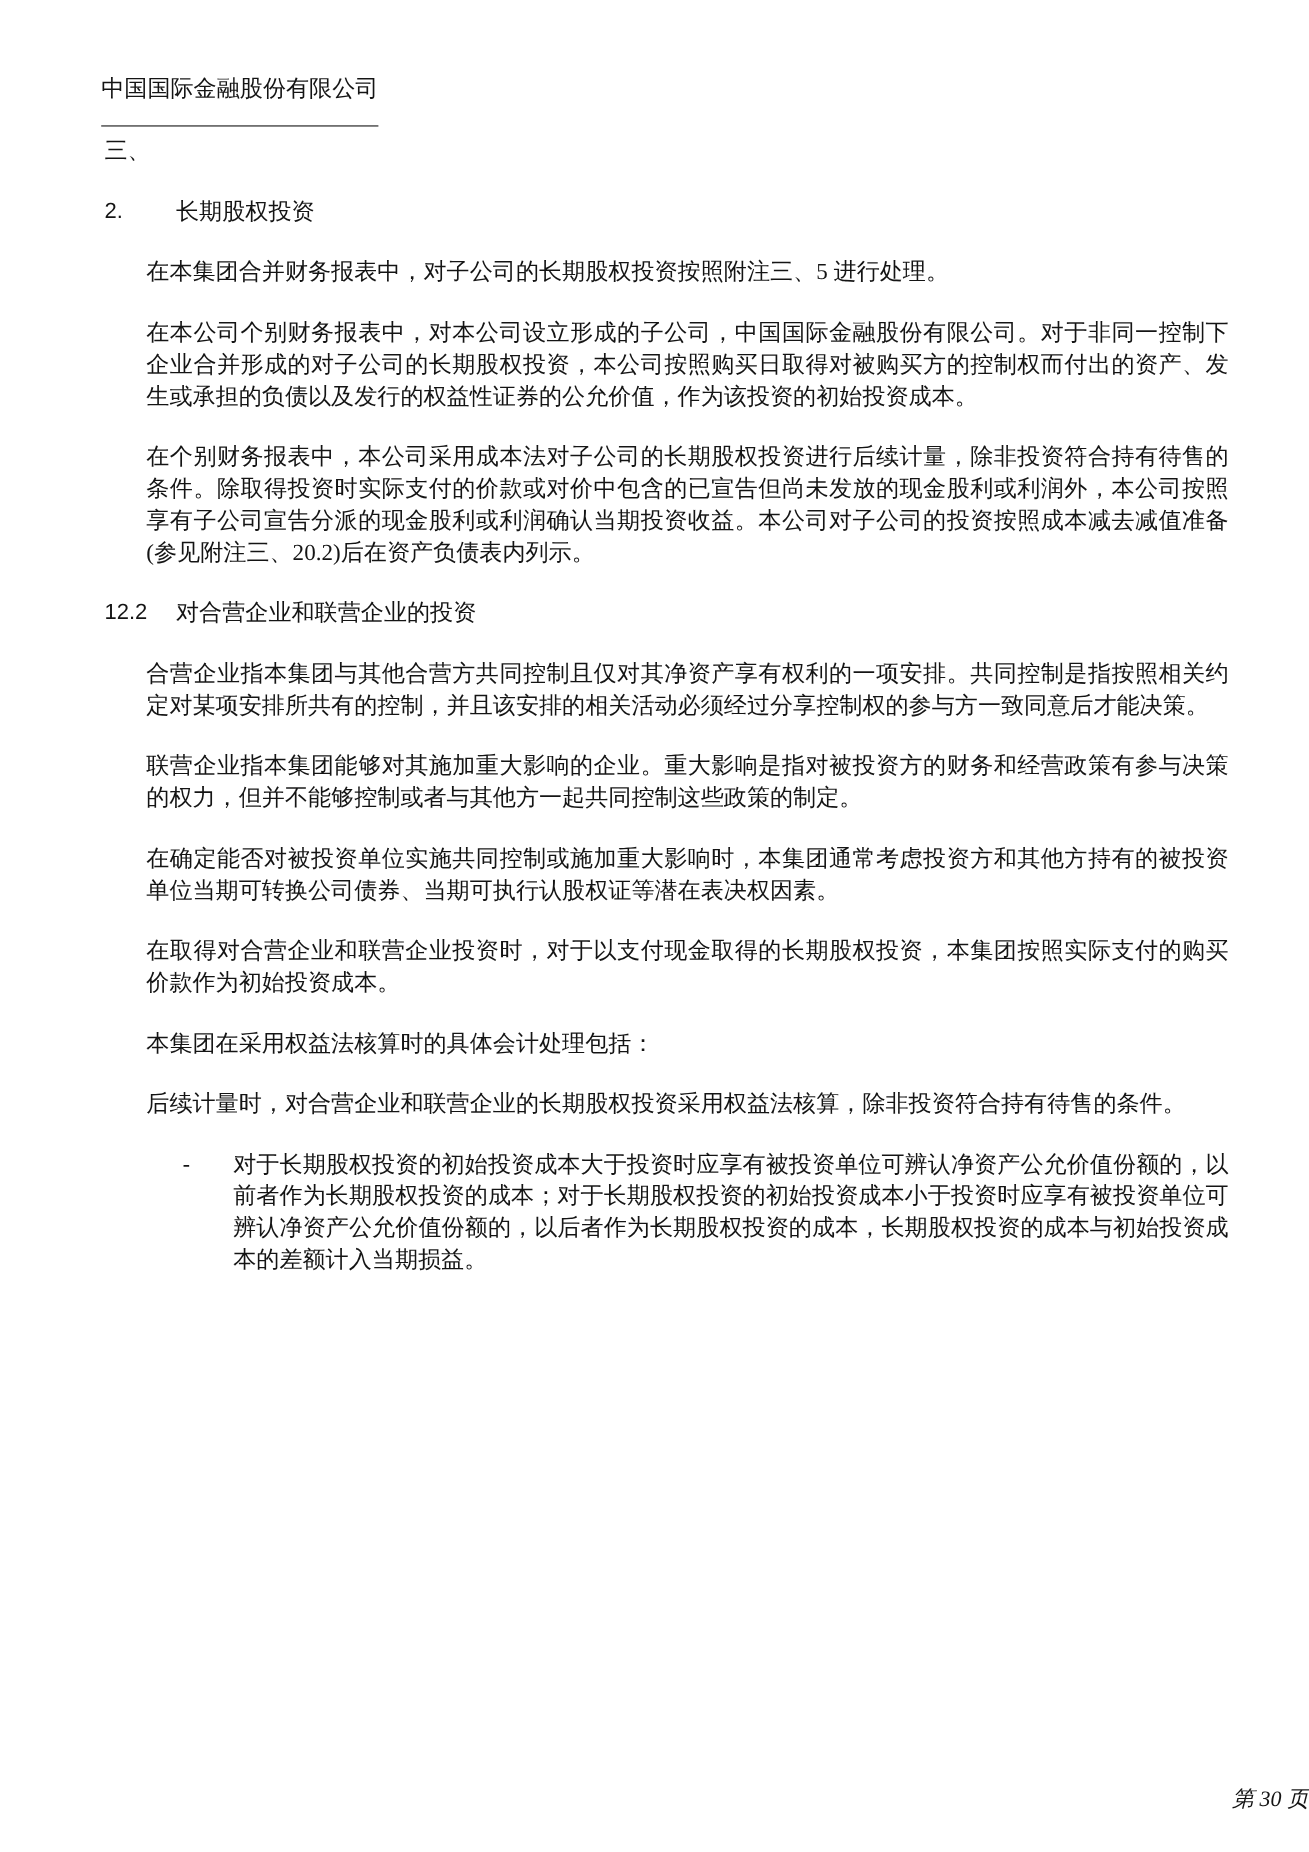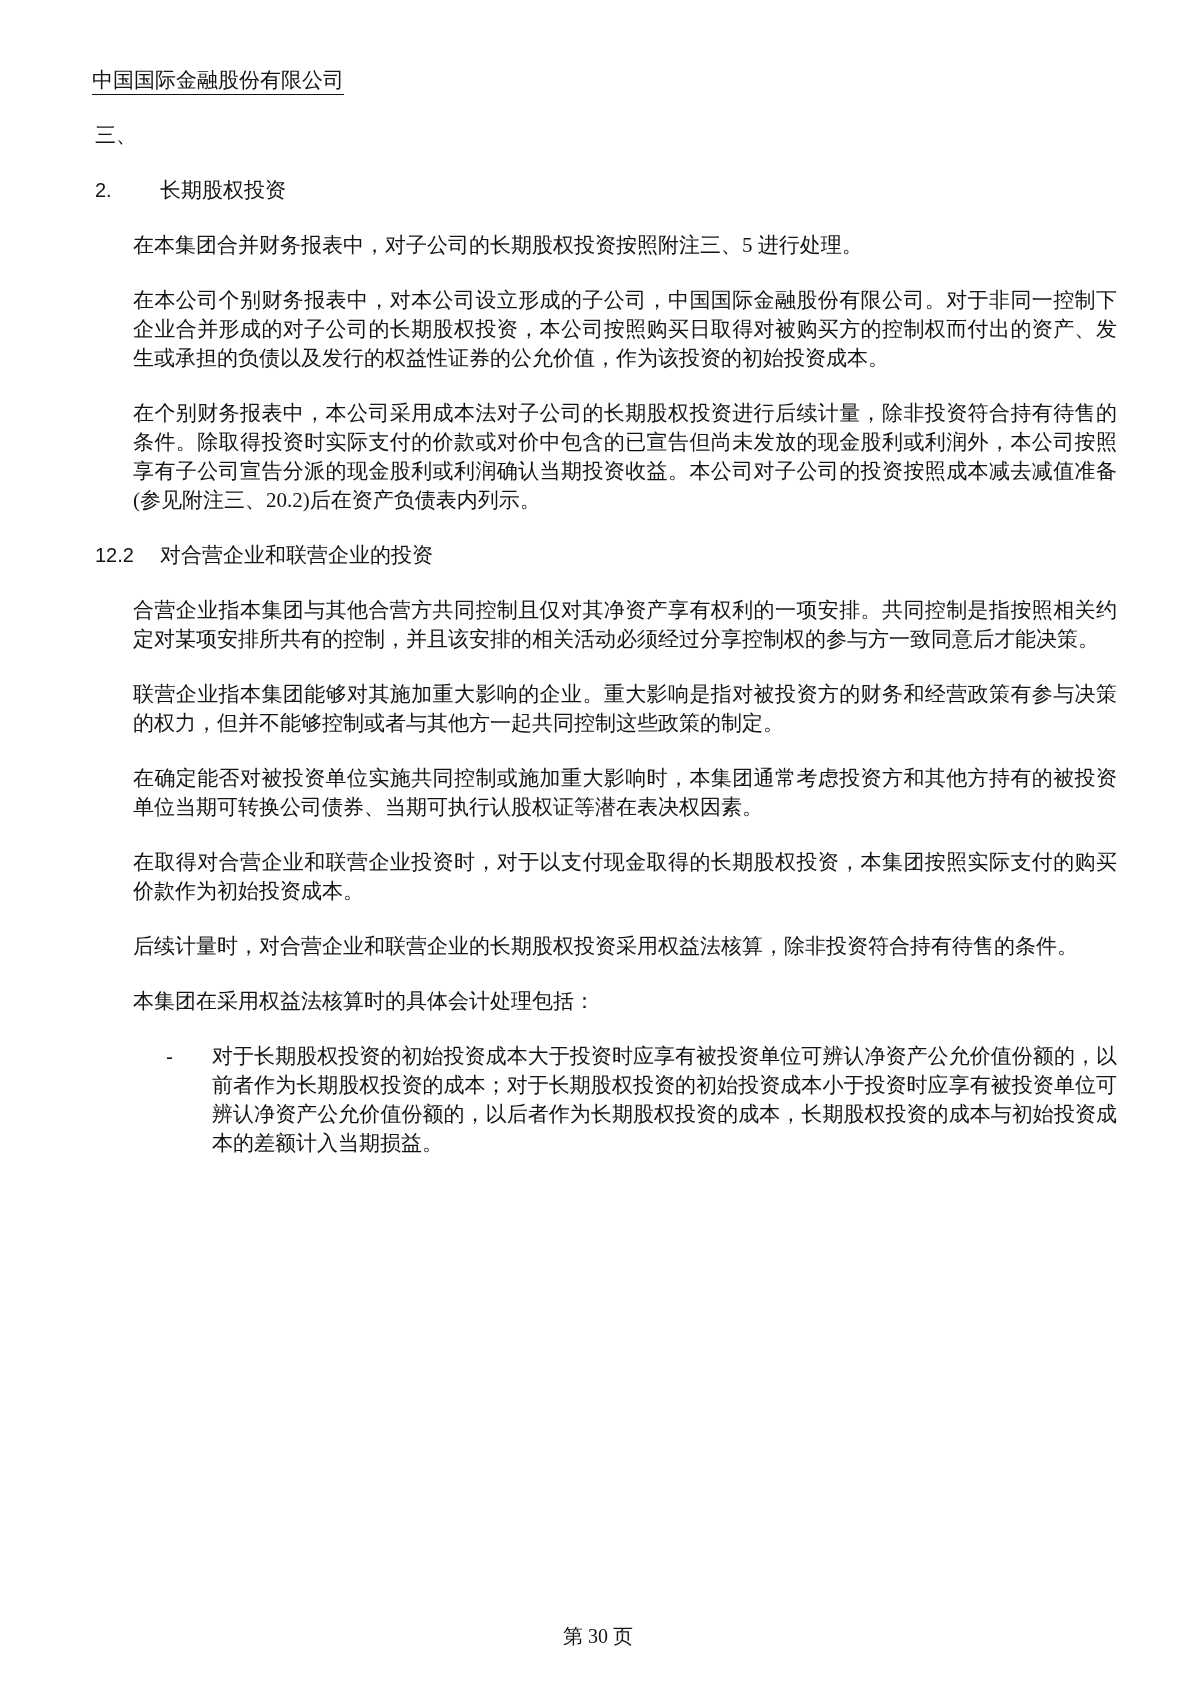--- a/index.html
+++ b/index.html
@@ -17,21 +17,22 @@
   }
   .content {
     padding: 66px 73px 0 95px;
   }
   .doc-header {
     margin-left: -3px;
     margin-bottom: 25px;
   }
   .doc-header .company {
     border-bottom: 1.5px solid #141414;
-    padding-bottom: 2px;
+    padding-bottom: 20px;
+    font-family: Liberation Mono, monospace;
   }
   .row {
     display: flex;
     margin-top: 26px;
   }
   .row .label {
     flex: 0 0 65px;
     width: 65px;
   }
   .num {
@@ -59,22 +60,23 @@
   .bullet .btext {
     flex: 1 1 auto;
     text-align: justify;
     text-justify: inter-ideograph;
   }
   .doc-footer {
     position: absolute;
     left: 6px;
     right: 0;
     bottom: 33px;
-    text-align: center;
+    text-align: right;
     font-size: 20px;
+    font-style: italic;
   }
 </style>
 </head>
 <body>
 
 <div class="page">
   <div class="content">
 
     <div class="doc-header">
       <span class="company">中国国际金融股份有限公司</span>
@@ -102,23 +104,23 @@
     </div>
 
     <div class="para">合营企业指本集团与其他合营方共同控制且仅对其净资产享有权利的一项安排。共同控制是指按照相关约定对某项安排所共有的控制，并且该安排的相关活动必须经过分享控制权的参与方一致同意后才能决策。</div>
 
     <div class="para">联营企业指本集团能够对其施加重大影响的企业。重大影响是指对被投资方的财务和经营政策有参与决策的权力，但并不能够控制或者与其他方一起共同控制这些政策的制定。</div>
 
     <div class="para">在确定能否对被投资单位实施共同控制或施加重大影响时，本集团通常考虑投资方和其他方持有的被投资单位当期可转换公司债券、当期可执行认股权证等潜在表决权因素。</div>
 
     <div class="para">在取得对合营企业和联营企业投资时，对于以支付现金取得的长期股权投资，本集团按照实际支付的购买价款作为初始投资成本。</div>
 
+    <div class="para">本集团在采用权益法核算时的具体会计处理包括：</div>
+
     <div class="para">后续计量时，对合营企业和联营企业的长期股权投资采用权益法核算，除非投资符合持有待售的条件。</div>
-
-    <div class="para">本集团在采用权益法核算时的具体会计处理包括：</div>
 
     <div class="bullet">
       <span class="dash">-</span>
       <span class="btext">对于长期股权投资的初始投资成本大于投资时应享有被投资单位可辨认净资产公允价值份额的，以前者作为长期股权投资的成本；对于长期股权投资的初始投资成本小于投资时应享有被投资单位可辨认净资产公允价值份额的，以后者作为长期股权投资的成本，长期股权投资的成本与初始投资成本的差额计入当期损益。</span>
     </div>
 
   </div>
 
   <div class="doc-footer">第 30 页</div>
 </div>

